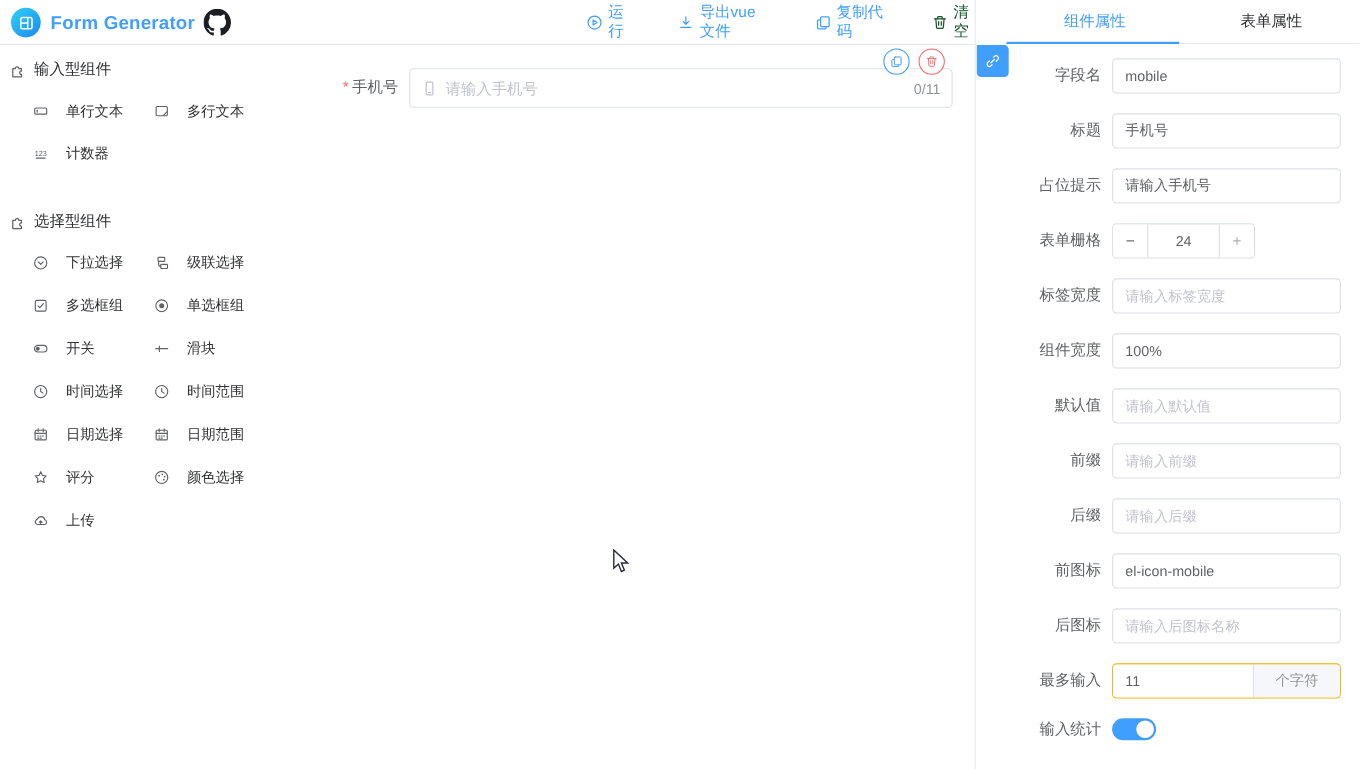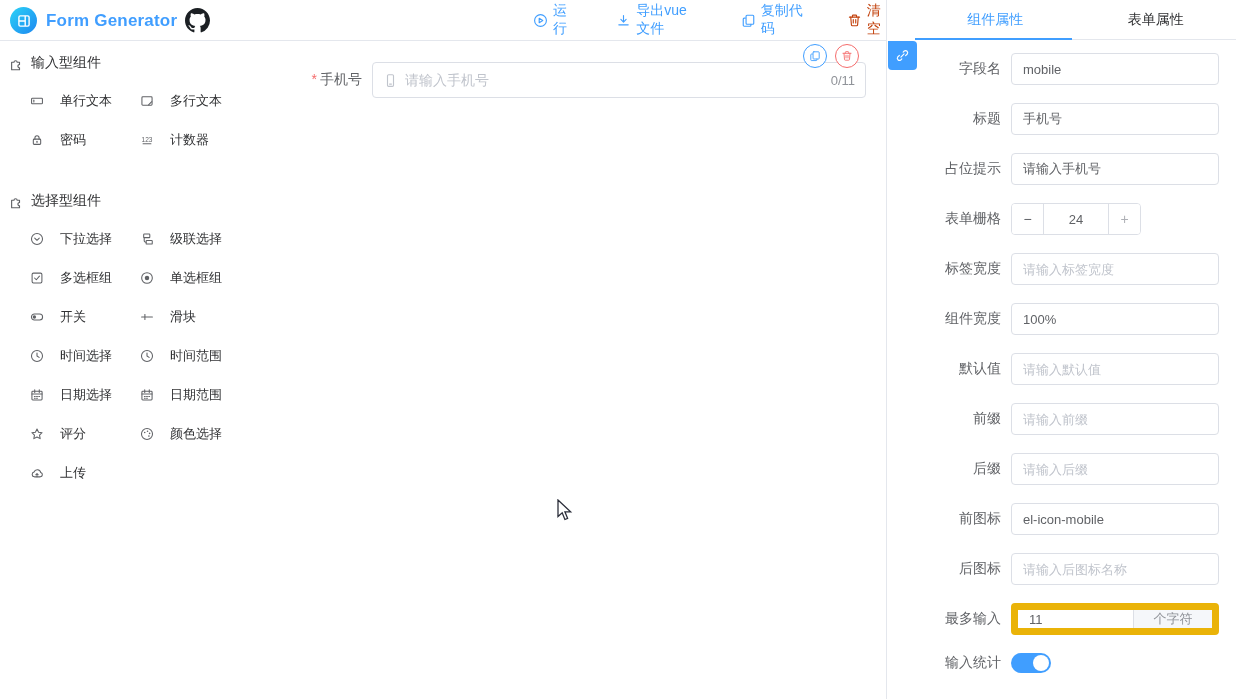--- a/index.html
+++ b/index.html
@@ -15,21 +15,21 @@
   .logo-badge { width:27px; height:27px; border-radius:50%;
     background:linear-gradient(135deg,#2bd3f7,#1e87f0); display:flex;
     align-items:center; justify-content:center; font-size:16px; }
   .logo-title { font-size:17px; font-weight:bold; color:#409eff; letter-spacing:.2px; }
   .github { position:absolute; left:185px; top:8px; color:#1b1f23; font-size:25px; cursor:pointer; }
   .toolbar { position:absolute; left:533px; top:0; height:40px; display:flex;
     align-items:center; gap:44px; }
   .tool-btn { display:flex; align-items:center; gap:5px; font-size:14px;
     color:#409eff; cursor:pointer; }
   .tool-btn .icon { font-size:15px; }
-  .tool-btn.danger { color:#c2410c; }
+  .tool-btn.danger { color:#14532d; }
 
   
   .sidebar { position:absolute; left:0; top:41px; bottom:0; width:313px;
     border-right:1px solid #e4e7ed; background:#fff; padding:12px 0 0 9px; }
   .section-title { display:flex; align-items:center; gap:7px; font-size:14px;
     color:#303133; height:20px; margin-bottom:8px; }
   .section-title .icon { font-size:15px; color:#606266; }
   .section-title.second { margin-top:32px; }
   .comp-grid { display:grid; grid-template-columns:110px 110px; margin-left:21px; }
   .comp-item { display:flex; align-items:center; gap:16px; height:39px;
@@ -76,21 +76,21 @@
     font-family:inherit; min-width:0; }
   .prop-input::placeholder { color:#c0c4cc; }
   .stepper { width:130px; height:32px; border:1px solid #dcdfe6; border-radius:4px;
     display:flex; overflow:hidden; }
   .stepper-btn { width:32px; flex:none; display:flex; align-items:center;
     justify-content:center; font-size:14px; color:#606266; cursor:pointer; background:#fff; }
   .stepper-minus { border-right:1px solid #dcdfe6; }
   .stepper-plus { border-left:1px solid #dcdfe6; color:#aeb0b6; }
   .stepper-value { flex:1; display:flex; align-items:center; justify-content:center;
     font-size:13px; color:#606266; }
-  .input-group { flex:1; display:flex; height:32px; border:7px solid #eab308;
+  .input-group { flex:1; display:flex; height:32px; border:1px solid #eab308;
     border-radius:4px; overflow:hidden; }
   .input-group input { flex:1; border:none; outline:none; padding:0 11px;
     font-size:13px; color:#606266; font-family:inherit; min-width:0; }
   .input-append { width:79px; flex:none; background:#f5f7fa; border-left:1px solid #dcdfe6;
     display:flex; align-items:center; justify-content:center; font-size:13px; color:#909399; }
   .switch { position:relative; width:40px; height:20px; border-radius:10px;
     background:#409eff; cursor:pointer; }
   .switch-knob { position:absolute; top:2px; right:2px; width:16px; height:16px;
     border-radius:50%; background:#fff; }
 
@@ -178,30 +178,20 @@
       <span class="icon">
           <svg viewBox="0 0 16 16" fill="none" stroke="currentColor" stroke-width="1.2" stroke-linecap="round" stroke-linejoin="round">
             <rect x="2.2" y="3.2" width="11.6" height="9.6" rx="1"></rect>
             <path d="M9.8 12.4l3.6-3.6"></path>
           </svg>
         </span>
       <span>多行文本</span>
     </div>
     <div class="comp-item">
       <span class="icon">
-          <svg viewBox="0 0 16 16" fill="none" stroke="currentColor" stroke-width="1.2" stroke-linecap="round" stroke-linejoin="round">
-            <path d="M5.6 7V5.6a2.4 2.4 0 0 1 4.8 0V7"></path>
-            <rect x="3.8" y="7" width="8.4" height="6" rx="1"></rect>
-            <path d="M8 9.4v1.4"></path>
-          </svg>
-        </span>
-      <span>密码</span>
-    </div>
-    <div class="comp-item">
-      <span class="icon">
           <svg viewBox="0 0 16 16">
             <text x="8" y="9.8" font-size="7.5" text-anchor="middle" fill="currentColor" font-family="sans-serif">123</text>
             <path d="M3.5 12.3h9" stroke="currentColor" stroke-width="1.1" stroke-linecap="round"></path>
           </svg>
         </span>
       <span>计数器</span>
     </div>
   </div>
 
   <div class="section-title second">

